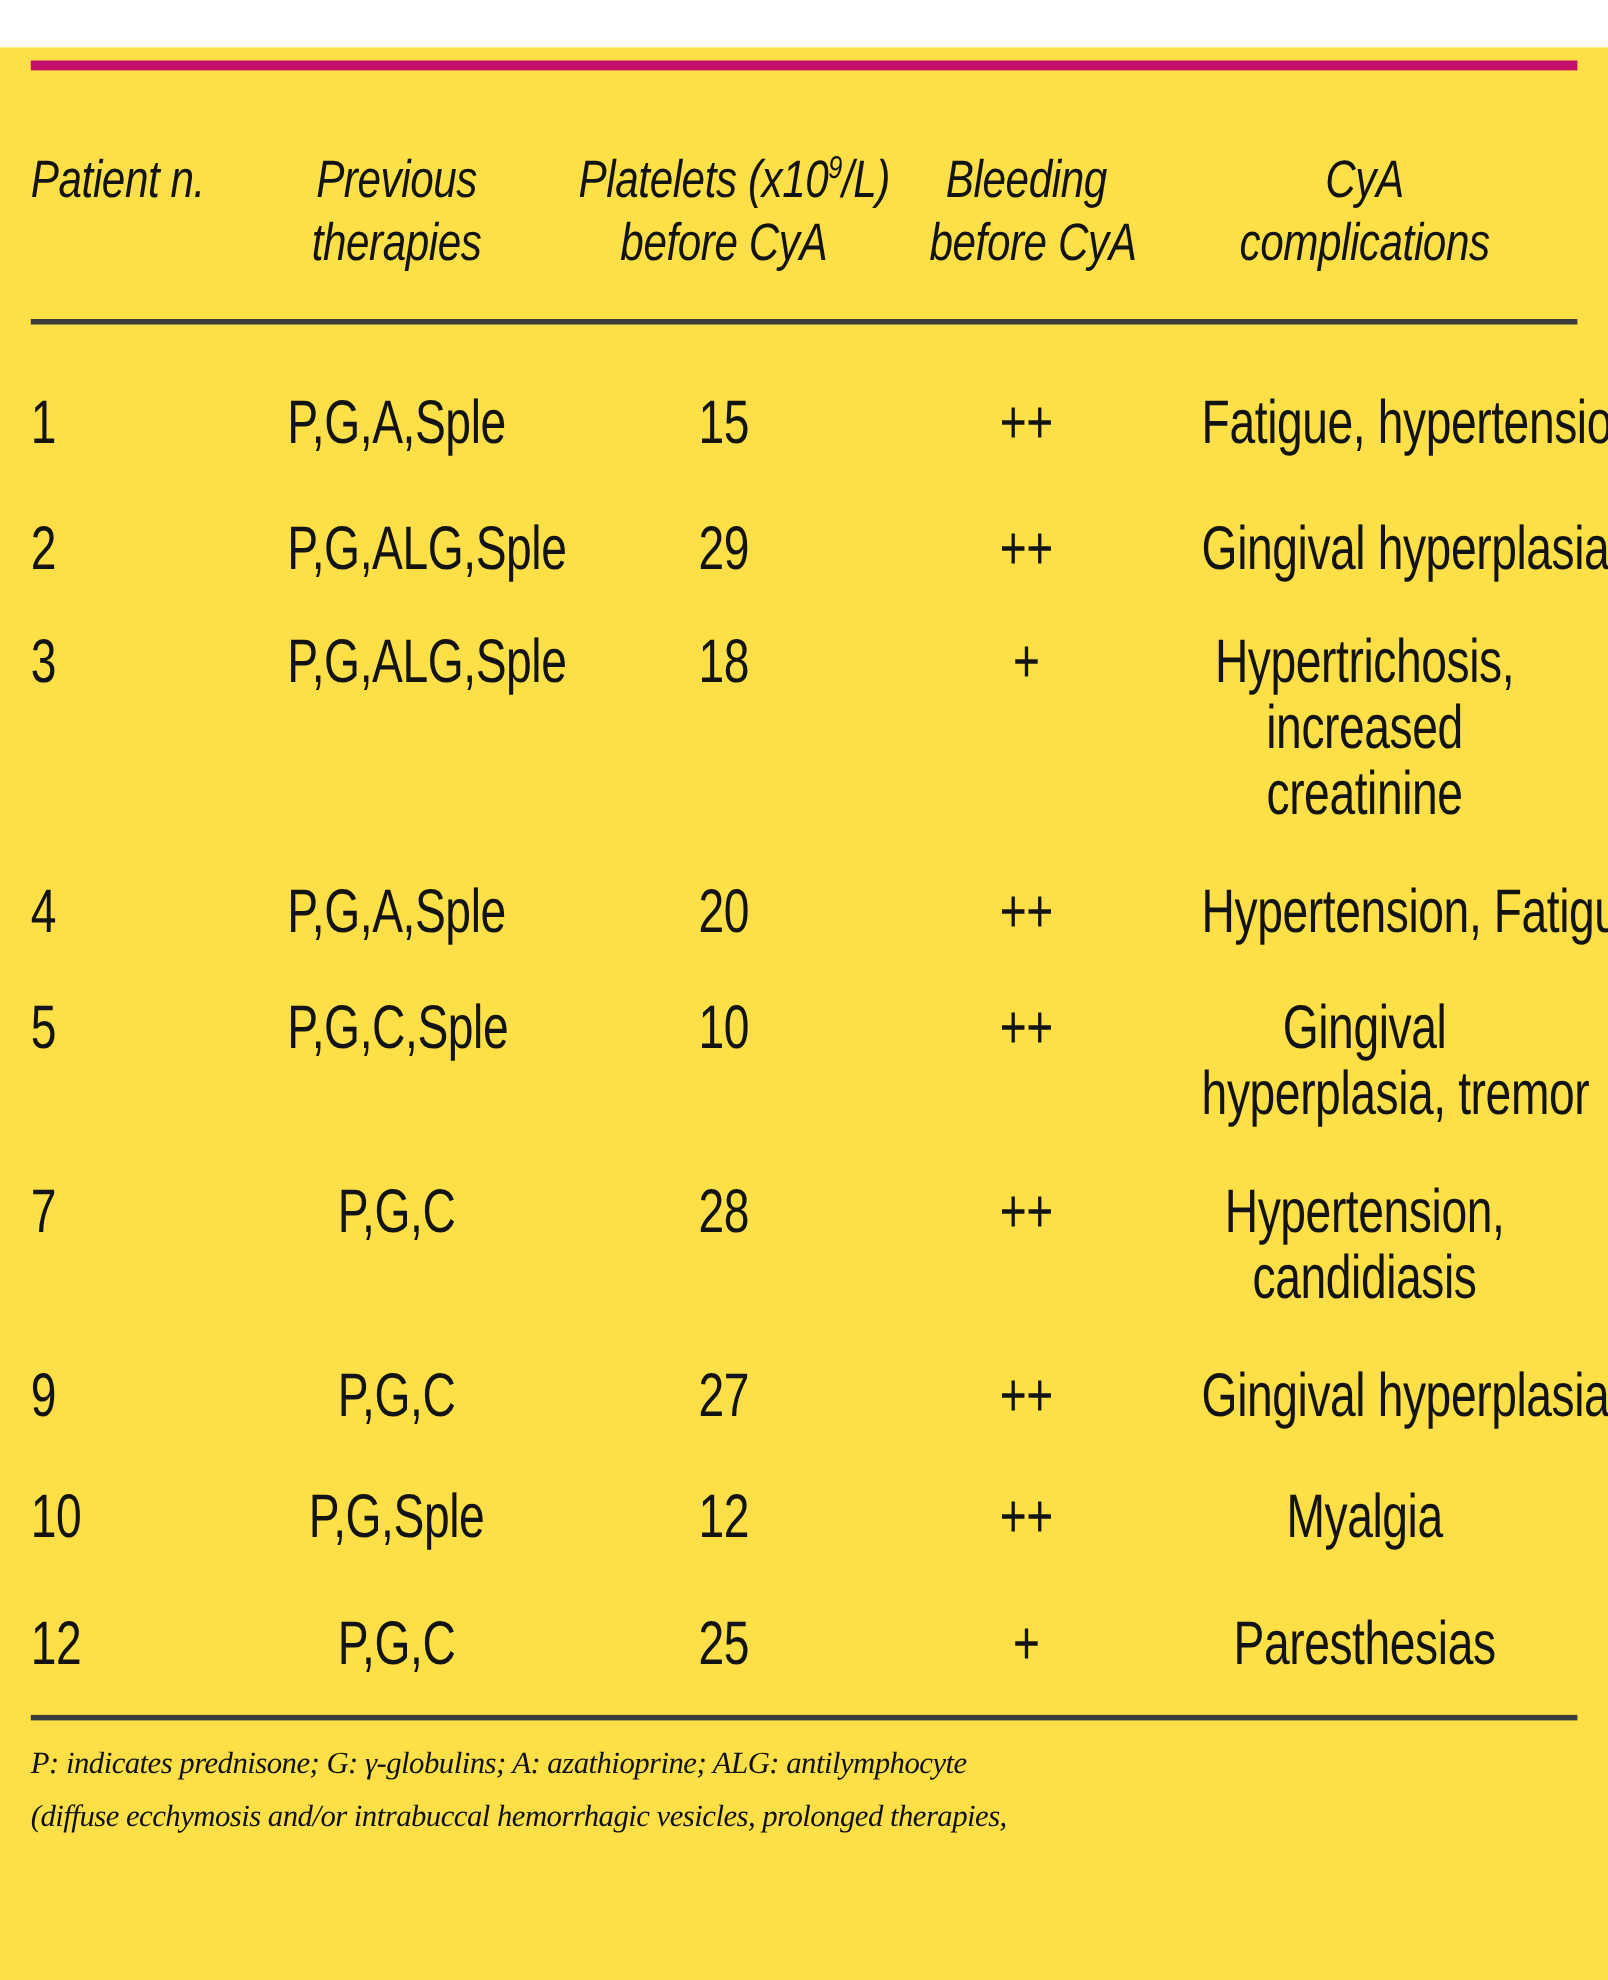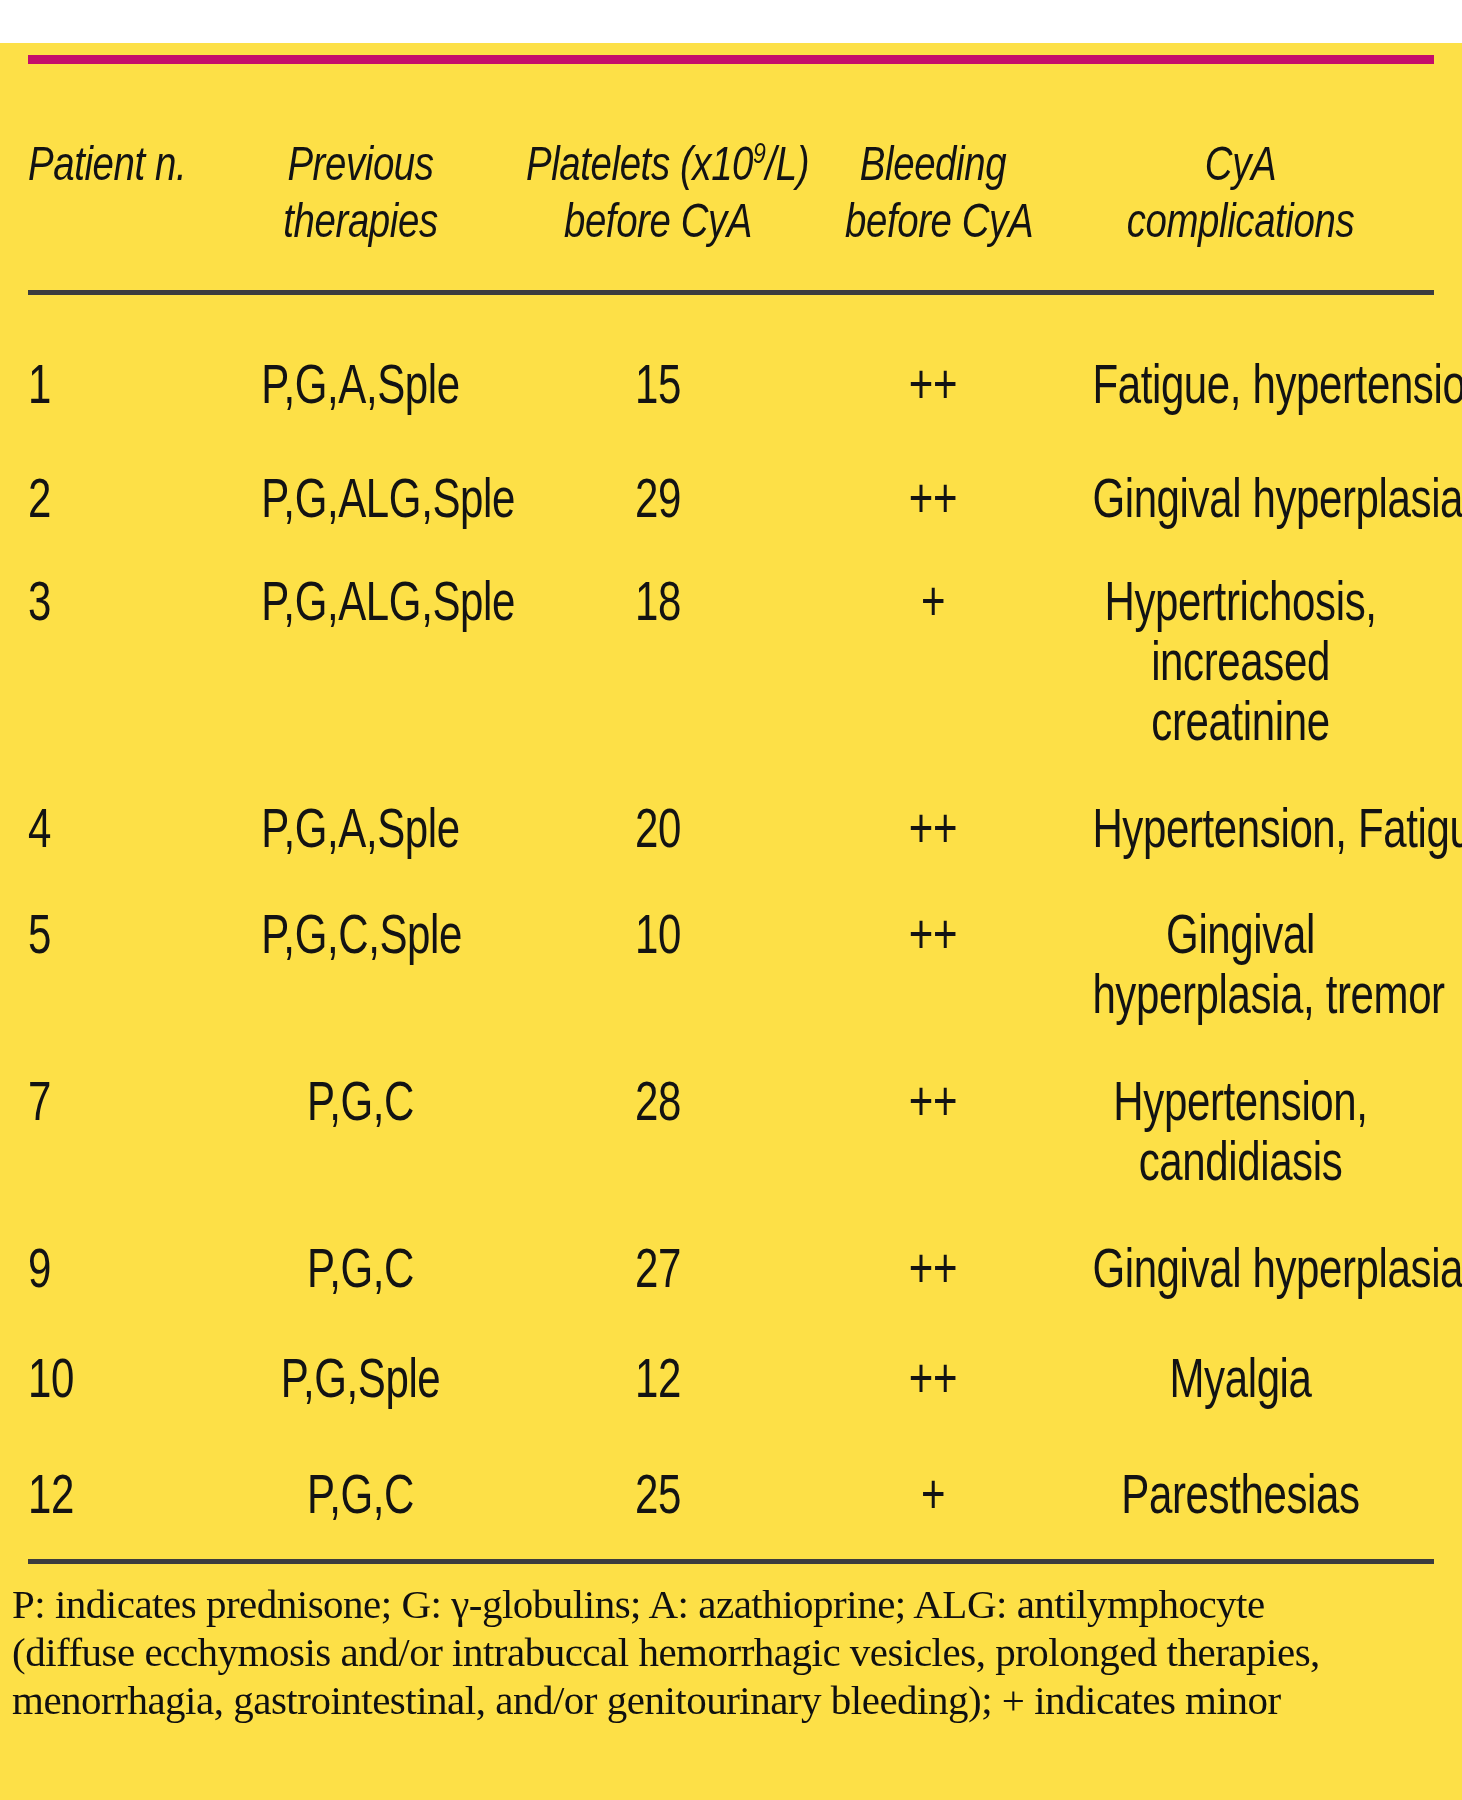--- a/index.html
+++ b/index.html
@@ -69,25 +69,26 @@
     transform: scaleX(0.75);
     transform-origin: center top;
   }
   .tcell.patient {
     text-align: left;
     transform-origin: left top;
   }
 
   .footnote {
     position: absolute;
-    left: 12px;
+    left: 28px;
     top: 1537px;
     width: 1412px;
     font-family: "Liberation Serif", "DejaVu Serif", serif;
-    font-size: 41px;
+    font-style: italic;
+    font-size: 28px;
     line-height: 48px;
     letter-spacing: -0.5px;
     color: #101010;
   }
   .footnote .fline { white-space: nowrap; }
 </style>
 </head>
 <body>
 
 <div class="page">
@@ -190,16 +191,15 @@
     <div class="tcell">25</div>
     <div class="tcell">+</div>
     <div class="tcell">Paresthesias</div>
   </div>
 
   <div class="rule rule-footer" style="background: rgb(60, 60, 62);"></div>
 
   <div class="footnote">
     <div class="fline">P: indicates prednisone; G: γ-globulins; A: azathioprine; ALG: antilymphocyte</div>
     <div class="fline">(diffuse ecchymosis and/or intrabuccal hemorrhagic vesicles, prolonged therapies,</div>
-    <div class="fline">menorrhagia, gastrointestinal, and/or genitourinary bleeding); + indicates minor</div>
   </div>
 
 </div>
 
 </body></html>

